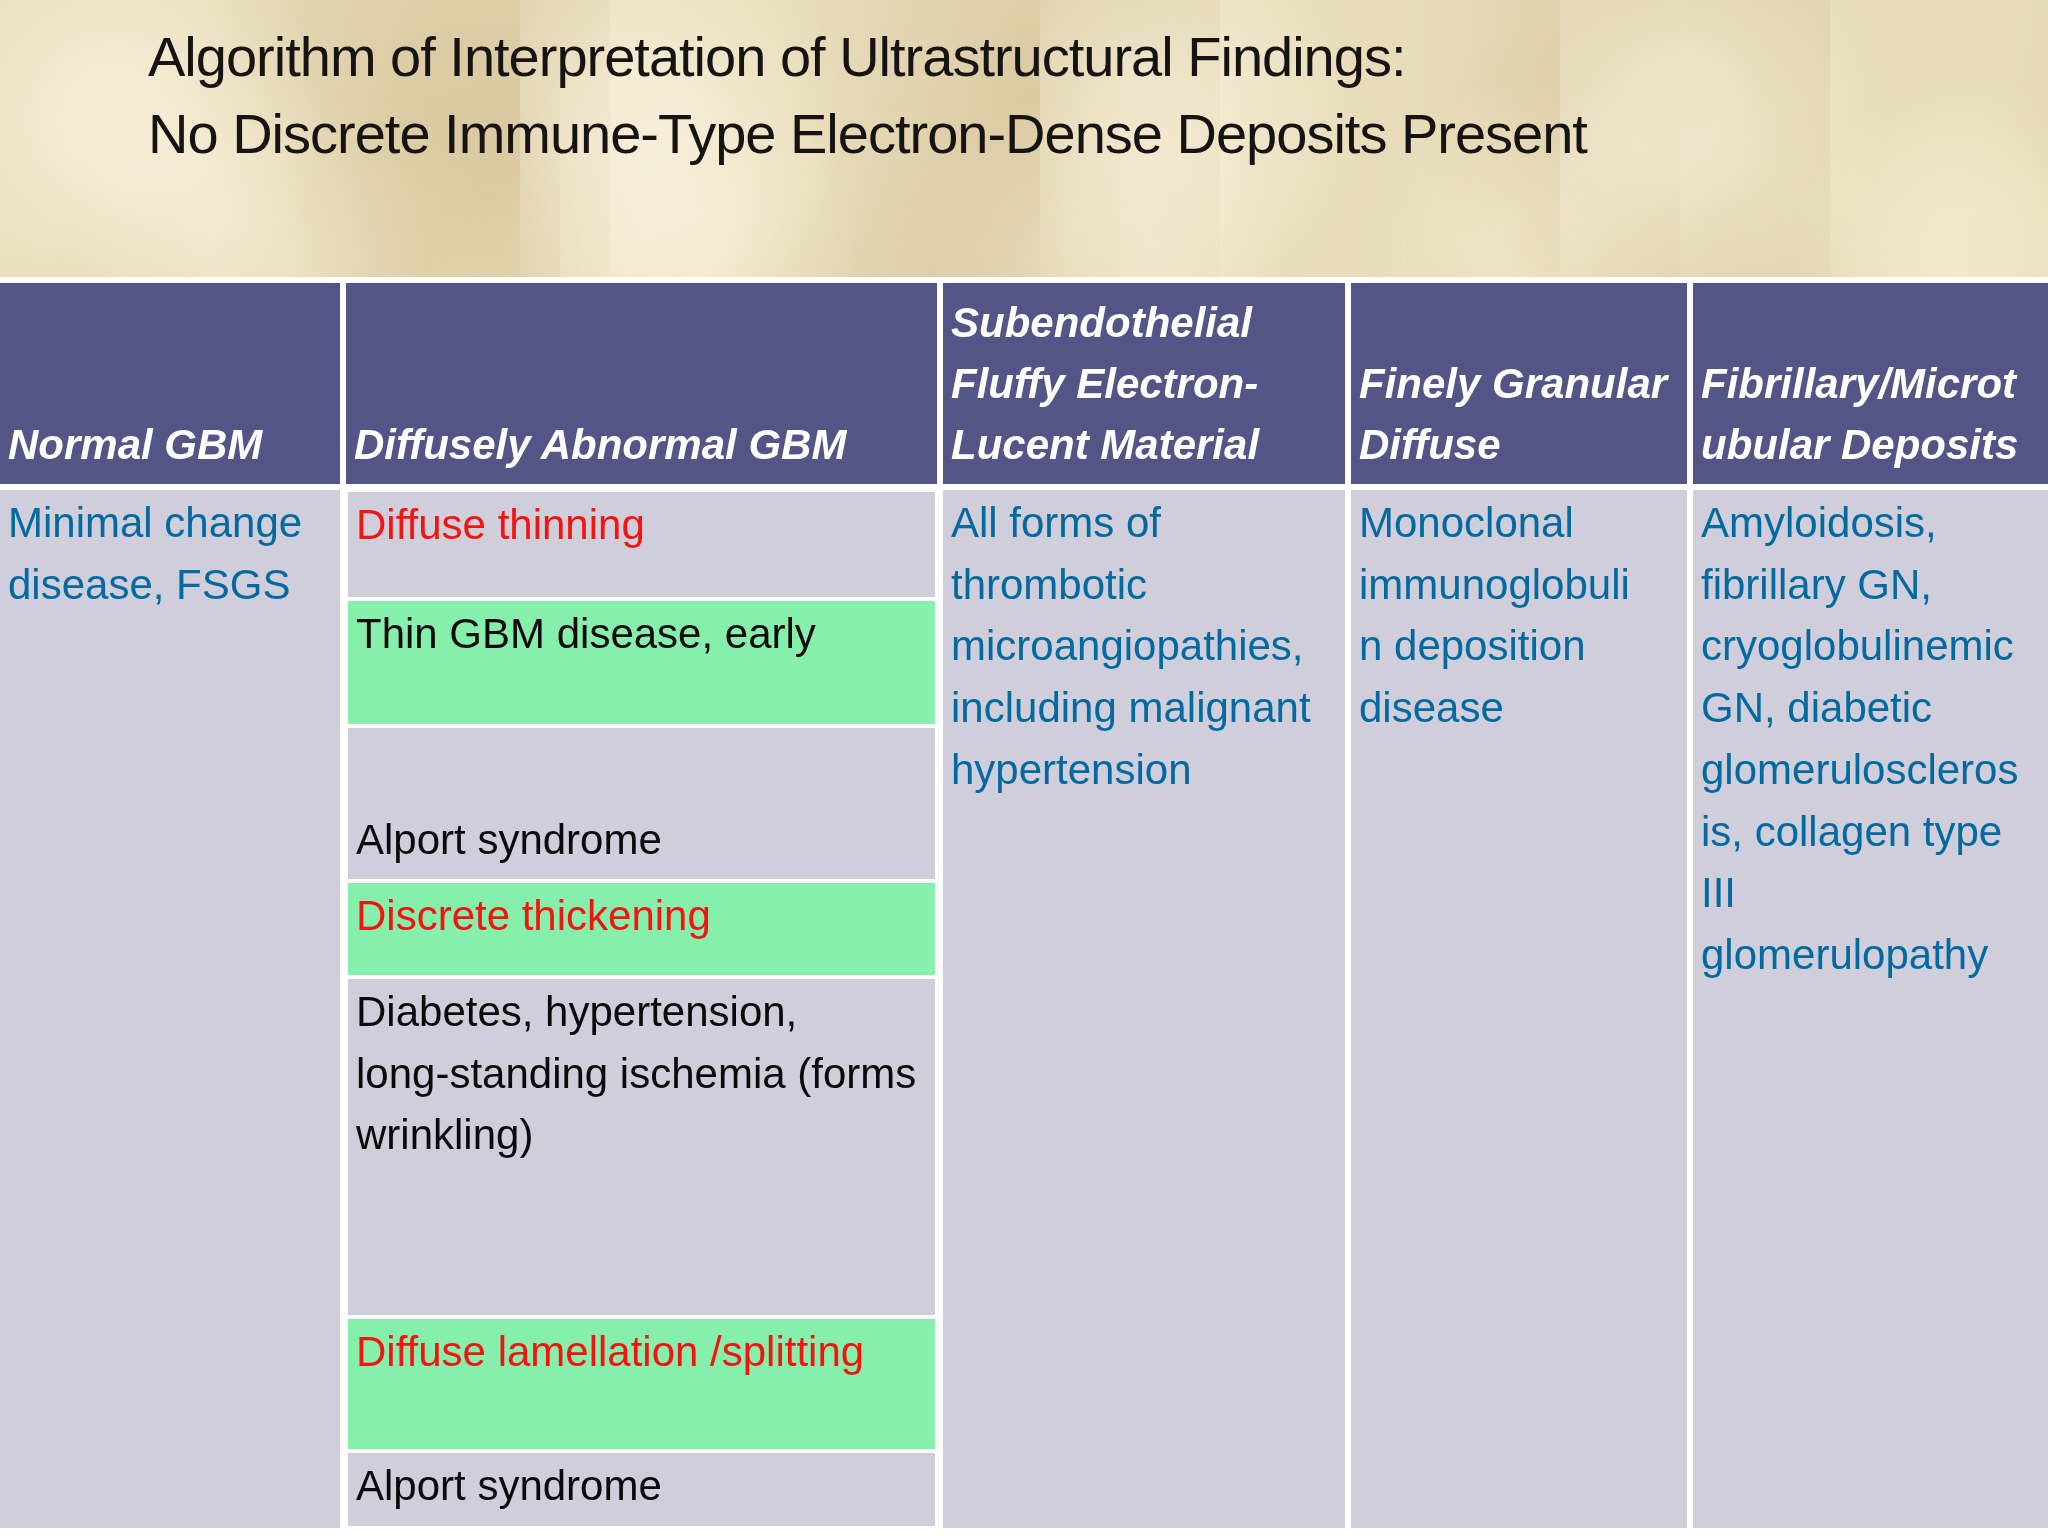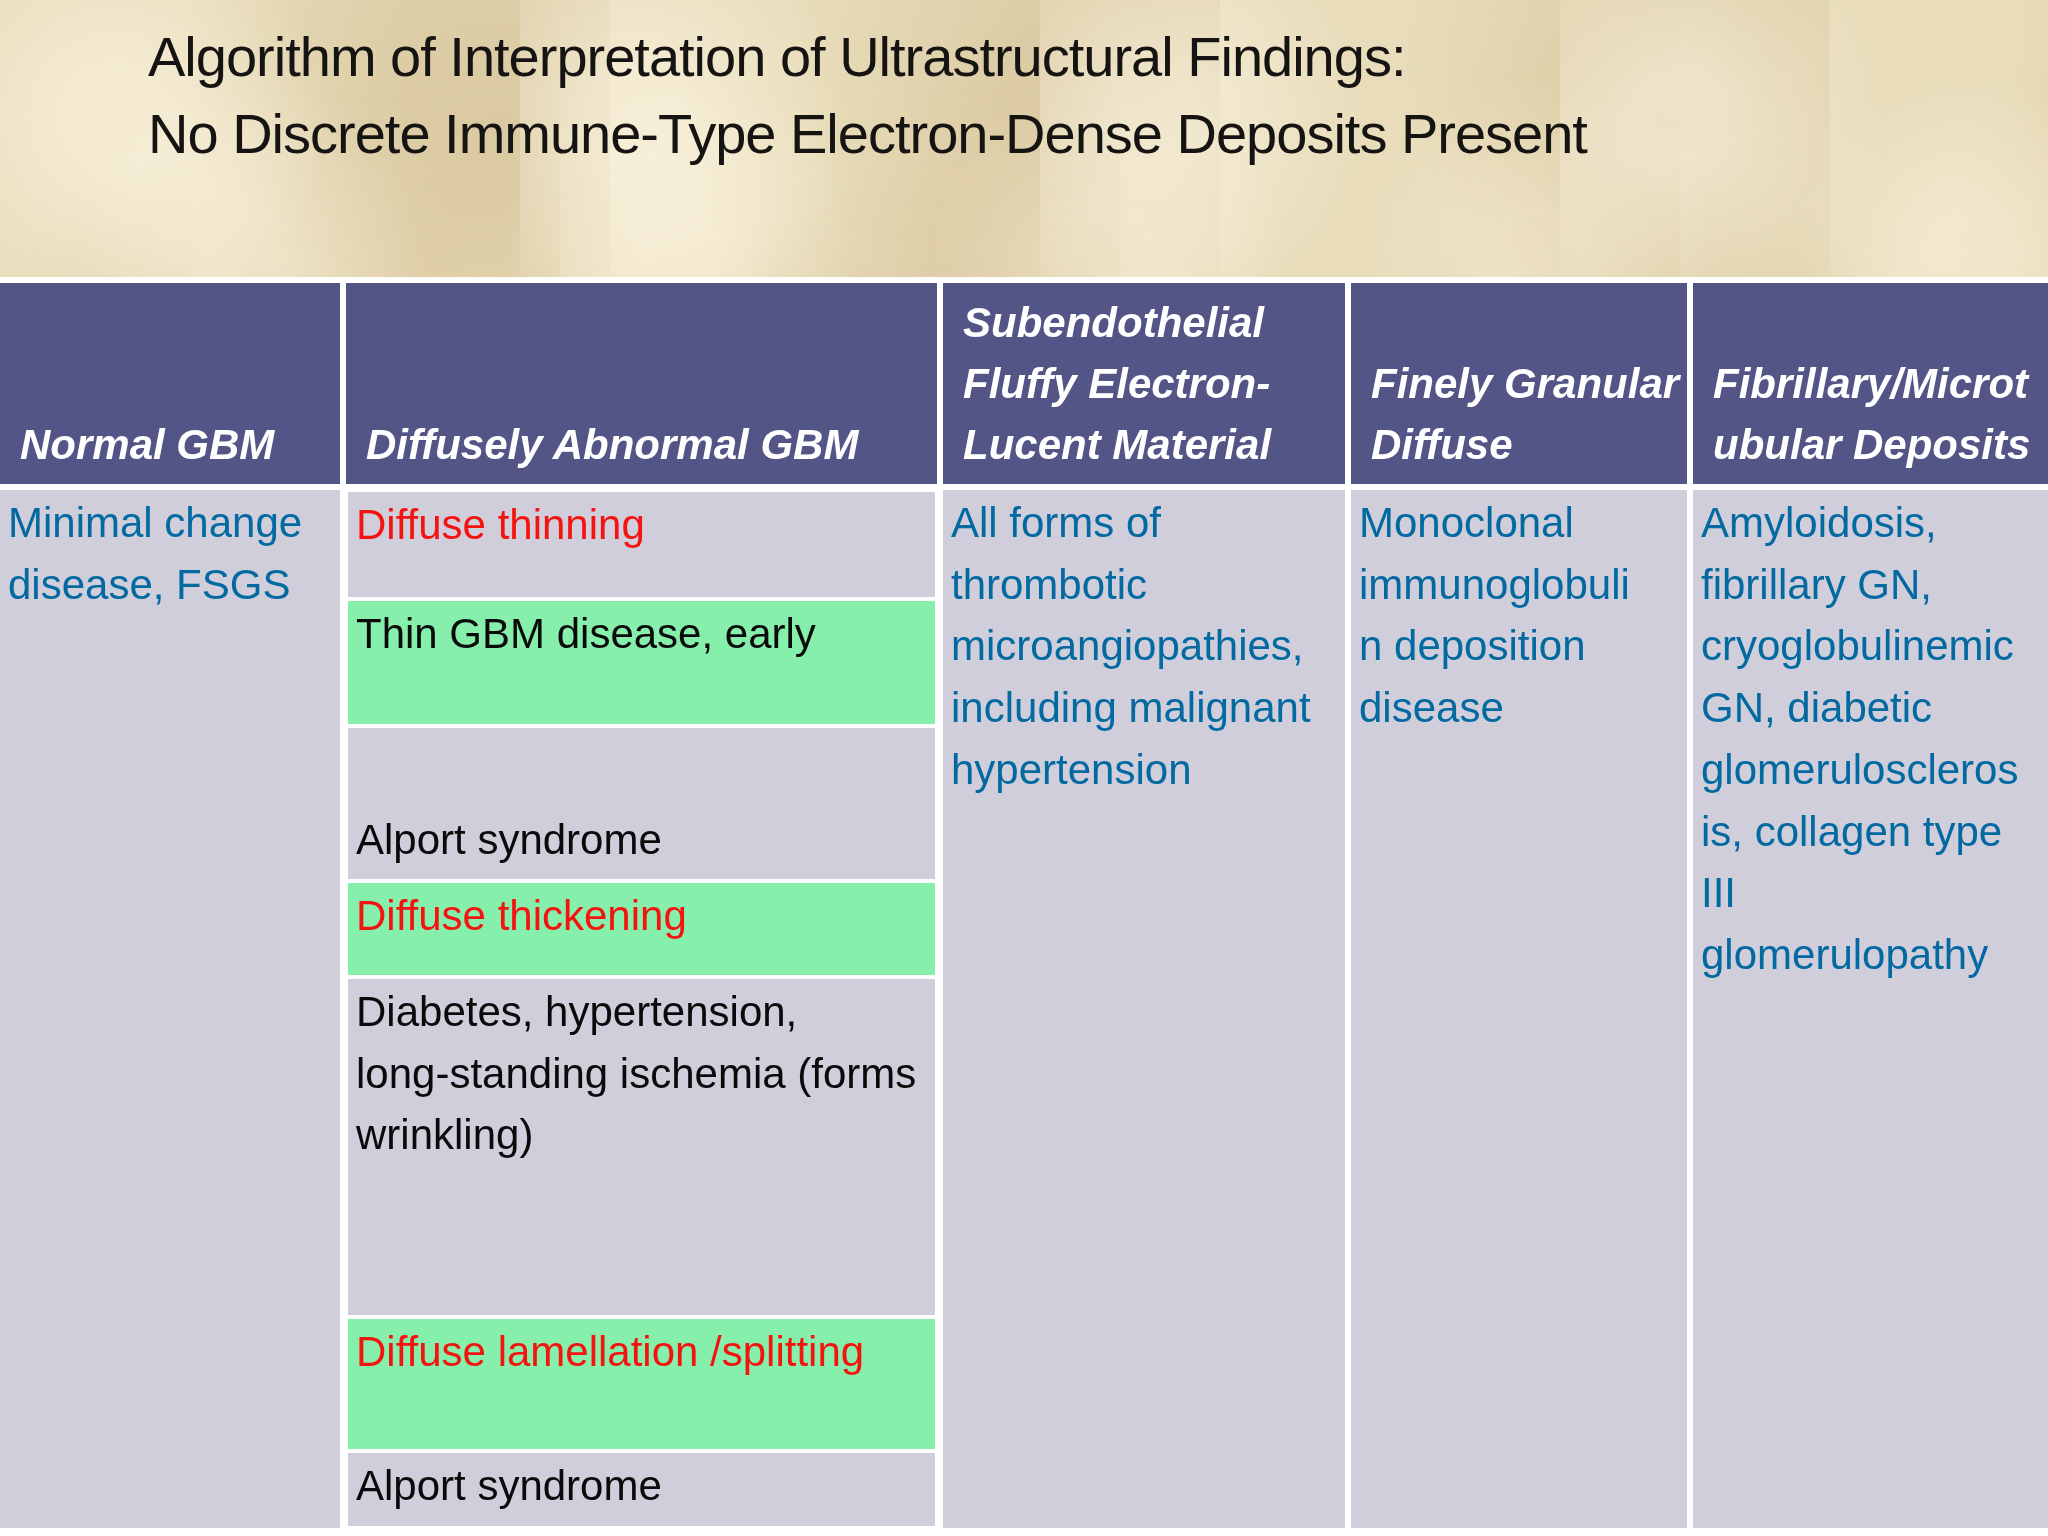--- a/index.html
+++ b/index.html
@@ -27,21 +27,21 @@
     border-top:6px solid #ffffff;border-bottom:8px solid #ffffff;
     display:grid;
     grid-template-columns:340px 591px 402px 336px 1fr;
     grid-template-rows:201px 1fr;
     gap:6px;
   }
   .hcell{
     background:#525586;color:#ffffff;
     font-weight:700;font-style:italic;font-size:42px;line-height:1.45;
     display:flex;flex-direction:column;justify-content:flex-end;
-    padding:0 6px 8px 20px;box-sizing:border-box;
+    padding:0 6px 8px 8px;box-sizing:border-box;
     white-space:pre-line;
   }
   .hcell.center{text-align:left;}
   .bcell{
     background:#d0ceda;color:#0369a1;
     font-size:42px;line-height:1.47;
     padding:2px 2px 2px 8px;box-sizing:border-box;
     white-space:pre-line;
   }
   
@@ -77,21 +77,21 @@
   <div class="hcell">Fibrillary/Microt
 ubular Deposits</div>
 
   <div class="bcell">Minimal change
 disease, FSGS</div>
 
   <div class="col2body">
     <div class="r shade-dark red">Diffuse thinning</div>
     <div class="r shade-light">Thin GBM disease, early</div>
     <div class="r shade-dark vbottom">Alport syndrome</div>
-    <div class="r shade-light red">Diffuse thickening</div>
+    <div class="r shade-light red">Discrete thickening</div>
     <div class="r shade-dark">Diabetes, hypertension,
 long-standing ischemia (forms
 wrinkling)</div>
     <div class="r shade-light red">Diffuse lamellation /splitting</div>
     <div class="r shade-dark">Alport syndrome</div>
   </div>
 
   <div class="bcell">All forms of
 thrombotic
 microangiopathies,

